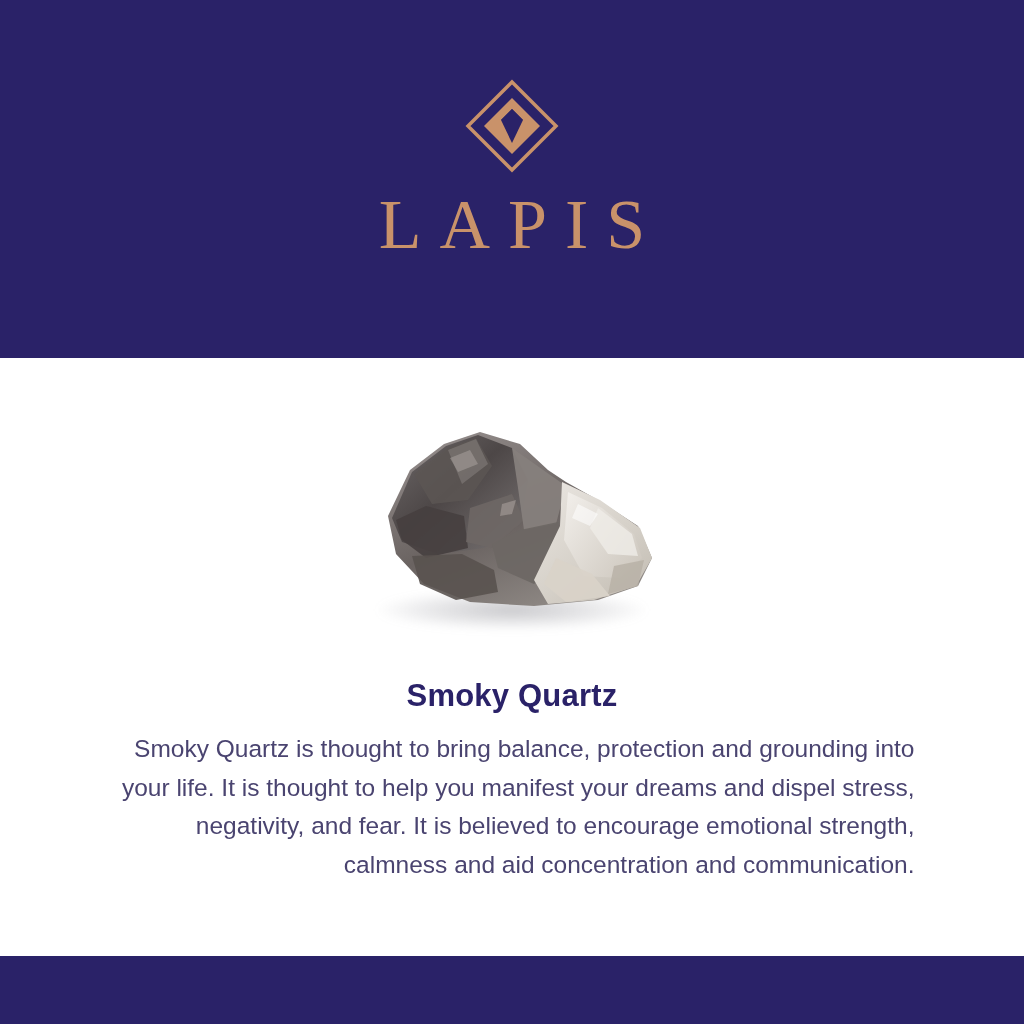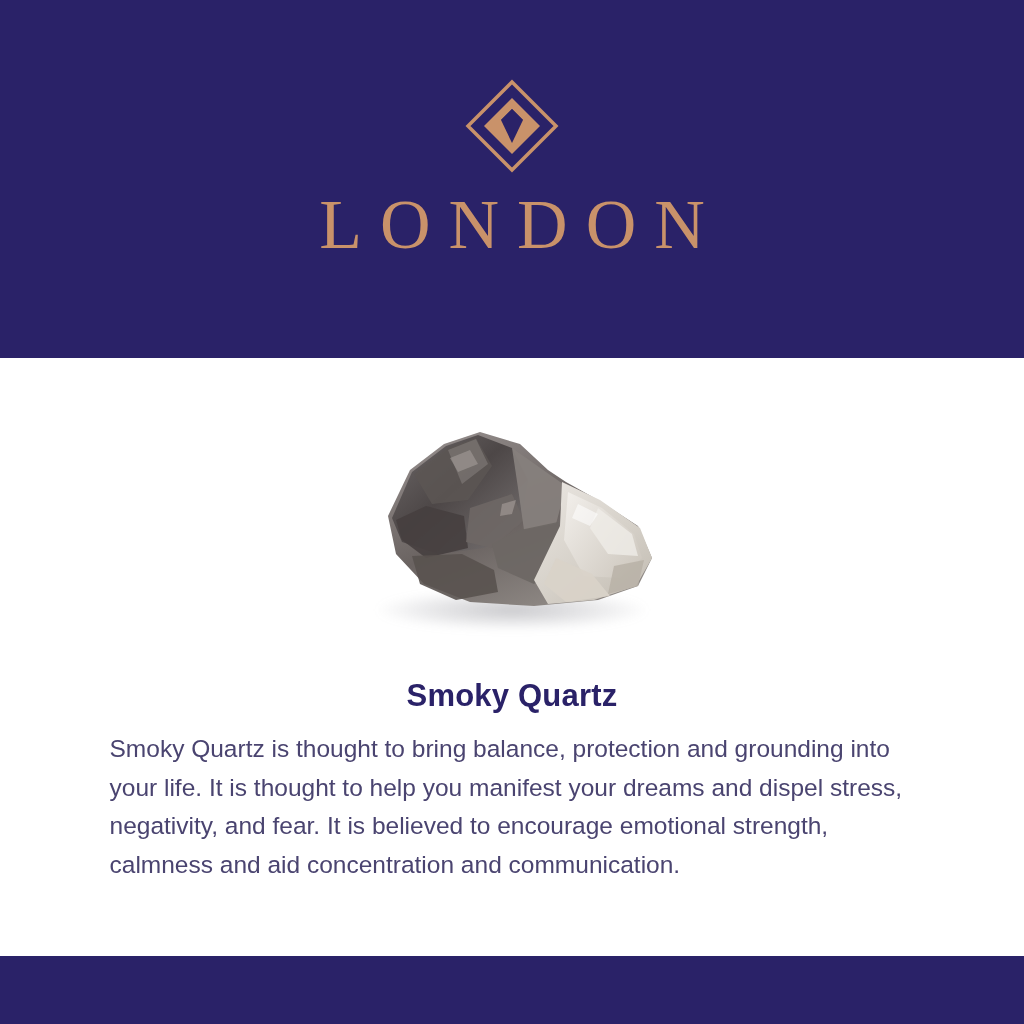--- a/index.html
+++ b/index.html
@@ -100,21 +100,21 @@
     font-size: 31px;
     font-weight: 700;
     margin: 0 0 16px 0;
     text-align: center;
     letter-spacing: 0.2px;
   }
   .stone-desc {
     color: #4a4470;
     font-size: 24.5px;
     line-height: 1.58;
-    text-align: left;
+    text-align: right;
     max-width: 845px;
     margin: 0;
     padding: 0 20px;
     box-sizing: border-box;
   }
 
   
   .footer {
     background: #2a2268;
     flex: 0 0 68px;
@@ -132,21 +132,21 @@
       <svg width="96" height="96" viewBox="0 0 96 96" aria-hidden="true">
         <g transform="translate(48,48)">
           <path d="M0,-44 L44,0 L0,44 L-44,0 Z" fill="none" stroke="#c9926a" stroke-width="3.5"></path>
           <path d="M0,-28 L28,0 L0,28 L-28,0 Z" fill="#c9926a"></path>
           <path d="M0,-17 L11,-6 L0,17 L-11,-6 Z" fill="#2a2268"></path>
           <path d="M-11,-6 L11,-6 L0,-17 Z" fill="#2a2268"></path>
         </g>
       </svg>
     </div>
 
-    <div class="brand-name">LONDON</div>
+    <div class="brand-name">LAPIS</div>
   </div>
 
   <div class="content">
 
     <div class="stone-wrap">
       <div class="stone-shadow"></div>
       <svg class="stone-svg" width="320" height="225" viewBox="0 0 320 225" aria-hidden="true">
         <defs>
           <linearGradient id="gDark" x1="0" y1="0" x2="1" y2="1">
             <stop offset="0%" stop-color="#6f6a6a"></stop>

